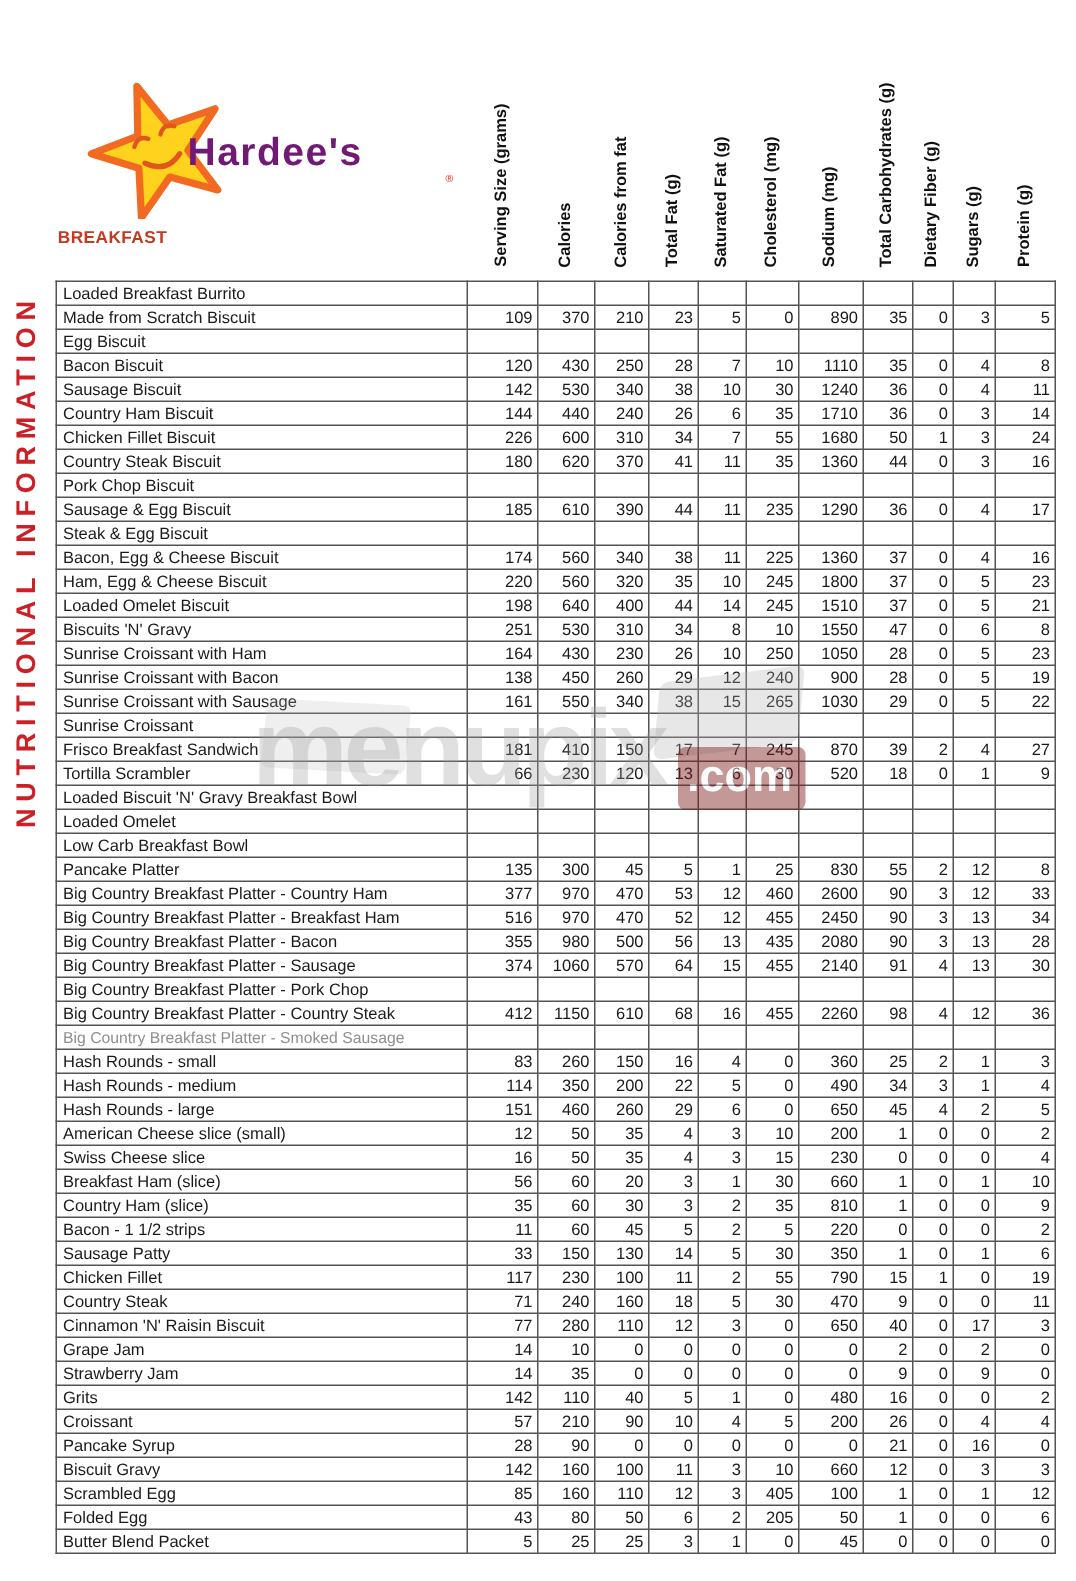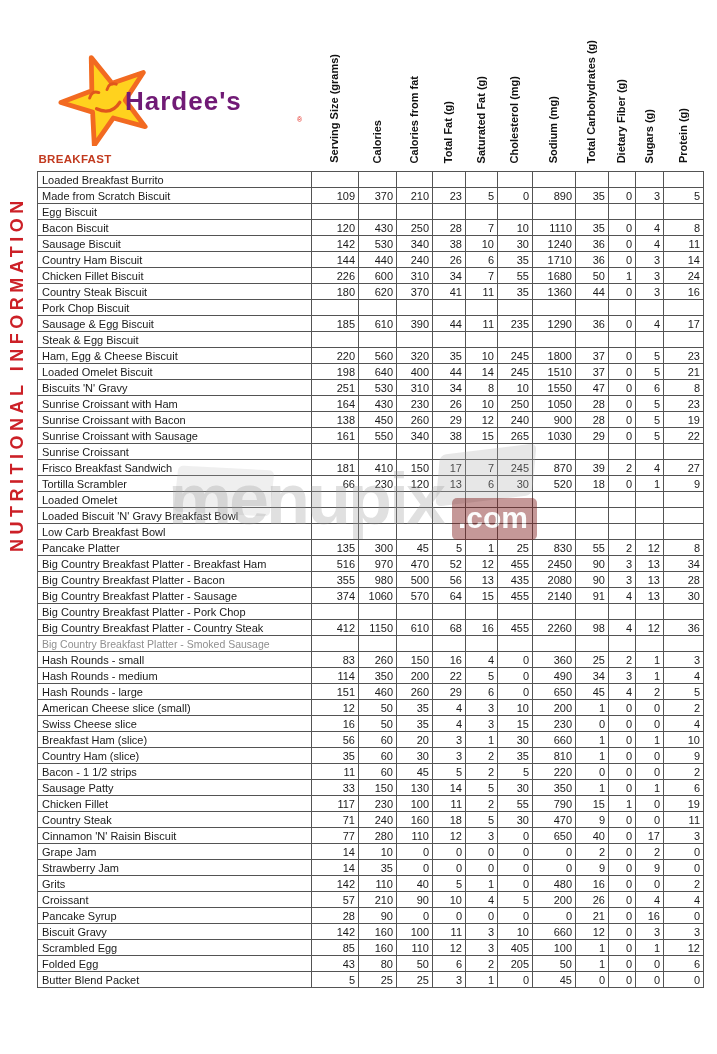--- a/index.html
+++ b/index.html
@@ -25,21 +25,21 @@
     color:#cc2027; font-weight:bold; font-size:18px; letter-spacing:4.5px;
     white-space:nowrap; z-index:2;
   }
 
   
   table.nutrition {
     position:absolute; left:37px; top:12px; width:666px;
     border-collapse:collapse; table-layout:fixed; z-index:1;
   }
   thead th { height:155px; vertical-align:bottom; padding:0 0 4px 0; border:none; }
-  thead th.name-th { text-align:left; padding-left:1px; padding-bottom:4px; }
+  thead th.name-th { text-align:left; padding-left:1px; padding-bottom:20px; }
   .section {
     color:#c23a1f; font-size:11.5px; font-weight:bold; letter-spacing:0.3px;
   }
   thead th.num-th { text-align:center; }
   .vlabel {
     display:inline-block; writing-mode:vertical-rl; transform:rotate(180deg);
     font-size:11px; font-weight:bold; line-height:1.05; white-space:nowrap; color:#111;
   }
   tbody td {
     border:1px solid #545454; height:15px; line-height:14px;
@@ -277,20 +277,34 @@
           <td class="val"></td>
           <td class="val"></td>
           <td class="val"></td>
           <td class="val"></td>
           <td class="val"></td>
           <td class="val"></td>
           <td class="val"></td>
           <td class="val"></td>
         </tr>
         <tr>
+          <td class="name">Bacon, Egg &amp; Cheese Biscuit</td>
+          <td class="val">174</td>
+          <td class="val">560</td>
+          <td class="val">340</td>
+          <td class="val">38</td>
+          <td class="val">11</td>
+          <td class="val">225</td>
+          <td class="val">1360</td>
+          <td class="val">37</td>
+          <td class="val">0</td>
+          <td class="val">4</td>
+          <td class="val">16</td>
+        </tr>
+        <tr>
           <td class="name">Ham, Egg &amp; Cheese Biscuit</td>
           <td class="val">220</td>
           <td class="val">560</td>
           <td class="val">320</td>
           <td class="val">35</td>
           <td class="val">10</td>
           <td class="val">245</td>
           <td class="val">1800</td>
           <td class="val">37</td>
           <td class="val">0</td>
@@ -403,35 +417,35 @@
           <td class="val">13</td>
           <td class="val">6</td>
           <td class="val">30</td>
           <td class="val">520</td>
           <td class="val">18</td>
           <td class="val">0</td>
           <td class="val">1</td>
           <td class="val">9</td>
         </tr>
         <tr>
+          <td class="name">Loaded Biscuit 'N' Gravy Breakfast Bowl</td>
+          <td class="val"></td>
+          <td class="val"></td>
+          <td class="val"></td>
+          <td class="val"></td>
+          <td class="val"></td>
+          <td class="val"></td>
+          <td class="val"></td>
+          <td class="val"></td>
+          <td class="val"></td>
+          <td class="val"></td>
+          <td class="val"></td>
+        </tr>
+        <tr>
           <td class="name">Loaded Omelet</td>
-          <td class="val"></td>
-          <td class="val"></td>
-          <td class="val"></td>
-          <td class="val"></td>
-          <td class="val"></td>
-          <td class="val"></td>
-          <td class="val"></td>
-          <td class="val"></td>
-          <td class="val"></td>
-          <td class="val"></td>
-          <td class="val"></td>
-        </tr>
-        <tr>
-          <td class="name">Loaded Biscuit 'N' Gravy Breakfast Bowl</td>
           <td class="val"></td>
           <td class="val"></td>
           <td class="val"></td>
           <td class="val"></td>
           <td class="val"></td>
           <td class="val"></td>
           <td class="val"></td>
           <td class="val"></td>
           <td class="val"></td>
           <td class="val"></td>
@@ -457,20 +471,34 @@
           <td class="val">300</td>
           <td class="val">45</td>
           <td class="val">5</td>
           <td class="val">1</td>
           <td class="val">25</td>
           <td class="val">830</td>
           <td class="val">55</td>
           <td class="val">2</td>
           <td class="val">12</td>
           <td class="val">8</td>
+        </tr>
+        <tr>
+          <td class="name">Big Country Breakfast Platter - Country Ham</td>
+          <td class="val">377</td>
+          <td class="val">970</td>
+          <td class="val">470</td>
+          <td class="val">53</td>
+          <td class="val">12</td>
+          <td class="val">460</td>
+          <td class="val">2600</td>
+          <td class="val">90</td>
+          <td class="val">3</td>
+          <td class="val">12</td>
+          <td class="val">33</td>
         </tr>
         <tr>
           <td class="name">Big Country Breakfast Platter - Breakfast Ham</td>
           <td class="val">516</td>
           <td class="val">970</td>
           <td class="val">470</td>
           <td class="val">52</td>
           <td class="val">12</td>
           <td class="val">455</td>
           <td class="val">2450</td>

